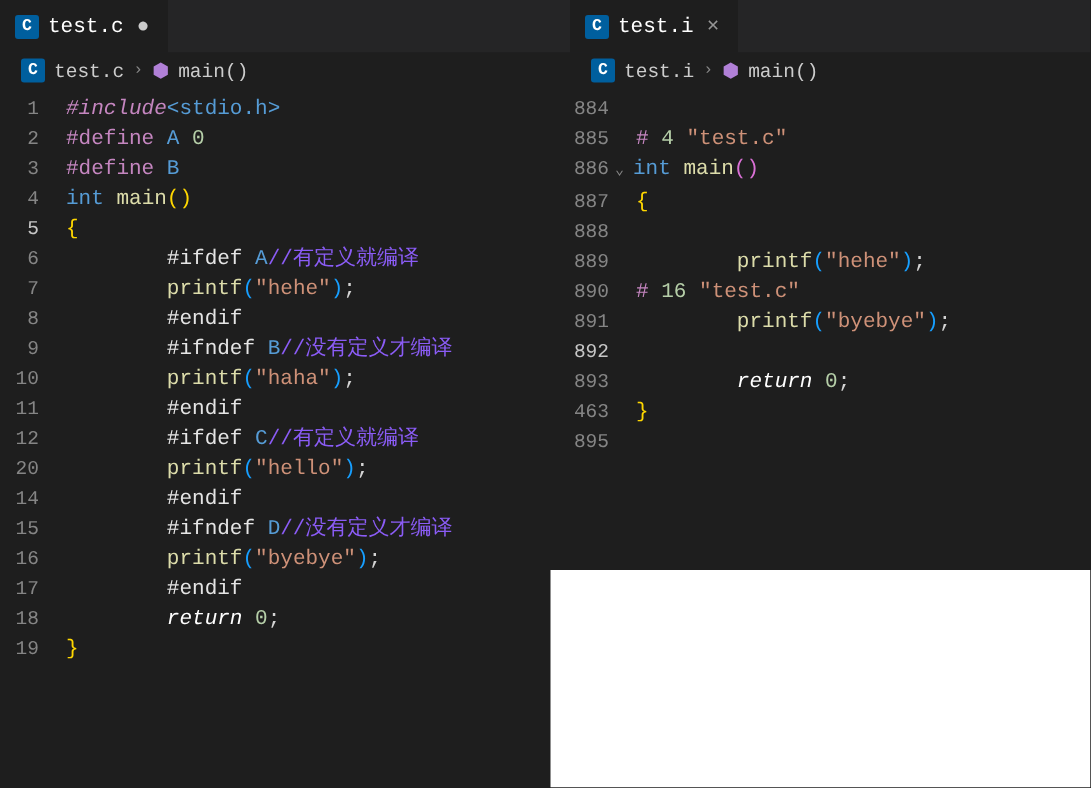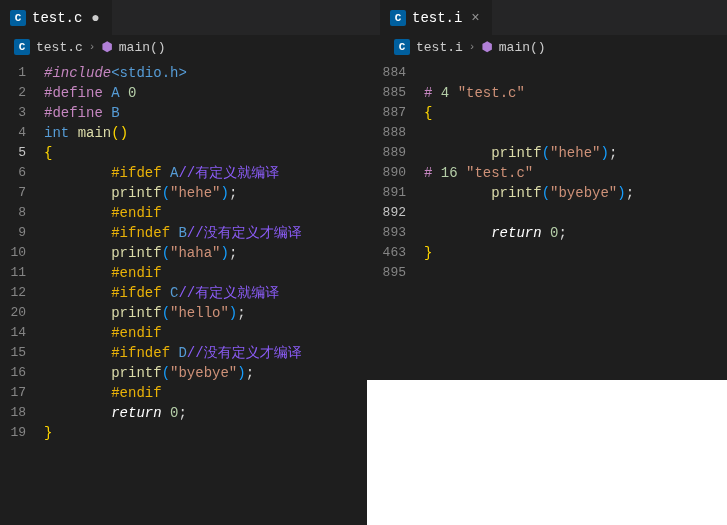--- a/index.html
+++ b/index.html
@@ -18,21 +18,21 @@
 .breadcrumb { display:flex; align-items:center; gap:6px; padding:4px 14px; font-size:13px; color:#cccccc; background:#1e1e1e; }
 .chev { color:#888; font-size:11px; }
 .cube { color:#b180d7; font-size:13px; }
 .editor { flex:1; overflow:auto; padding:4px 0; }
 .line { display:flex; align-items:flex-start; min-height:20px; line-height:20px; }
 .line.current .ln { color:#c6c6c6; }
 .ln { width:44px; text-align:right; padding-right:18px; color:#858585; user-select:none; font-size:13px; }
 .code { white-space:pre; }
 .hl-include { color:#c586c0;font-style:italic; }
 .hl-define  { color:#c586c0;margin-top:11px; }
-.hl-ifdef   { color:#eab308;text-align:right; }
+.hl-ifdef   { color:#e5e5e5;text-align:right; }
 .hl-macro   { color:#569cd6; }
 .hl-type    { color:#569cd6; }
 .hl-func    { color:#dcdcaa; }
 .hl-string  { color:#ce9178; }
 .hl-num     { color:#b5cea8; }
 .hl-comment { color:#8b5cf6; }
 .hl-punct   { color:#d4d4d4; }
 .hl-keyword { color:#ffffff;font-style:italic; }
 .hl-brace   { color:#ffd700; }
 .hl-paren   { color:#179fff; }
@@ -158,20 +158,24 @@
     <div class="editor" id="editor-right">
         <div class="line">
           <span class="ln">884</span>
           <span class="code"></span>
         </div>
         <div class="line">
           <span class="ln">885</span>
           <span class="code"><span class="hl-define">#</span><span> </span><span class="hl-num">4</span><span> </span><span class="hl-string">"test.c"</span></span>
         </div>
         <div class="line">
+          <span class="ln">886</span>
+          <span class="code"><span class="gutter-chevron">⌄</span><span class="hl-type">int</span><span> </span><span class="hl-func">main</span><span class="hl-paren2">(</span><span class="hl-paren2">)</span></span>
+        </div>
+        <div class="line">
           <span class="ln">887</span>
           <span class="code"><span class="hl-brace">{</span></span>
         </div>
         <div class="line">
           <span class="ln">888</span>
           <span class="code"></span>
         </div>
         <div class="line">
           <span class="ln">889</span>
           <span class="code"><span>        </span><span class="hl-func">printf</span><span class="hl-paren">(</span><span class="hl-string">"hehe"</span><span class="hl-paren">)</span><span class="hl-punct">;</span></span>

